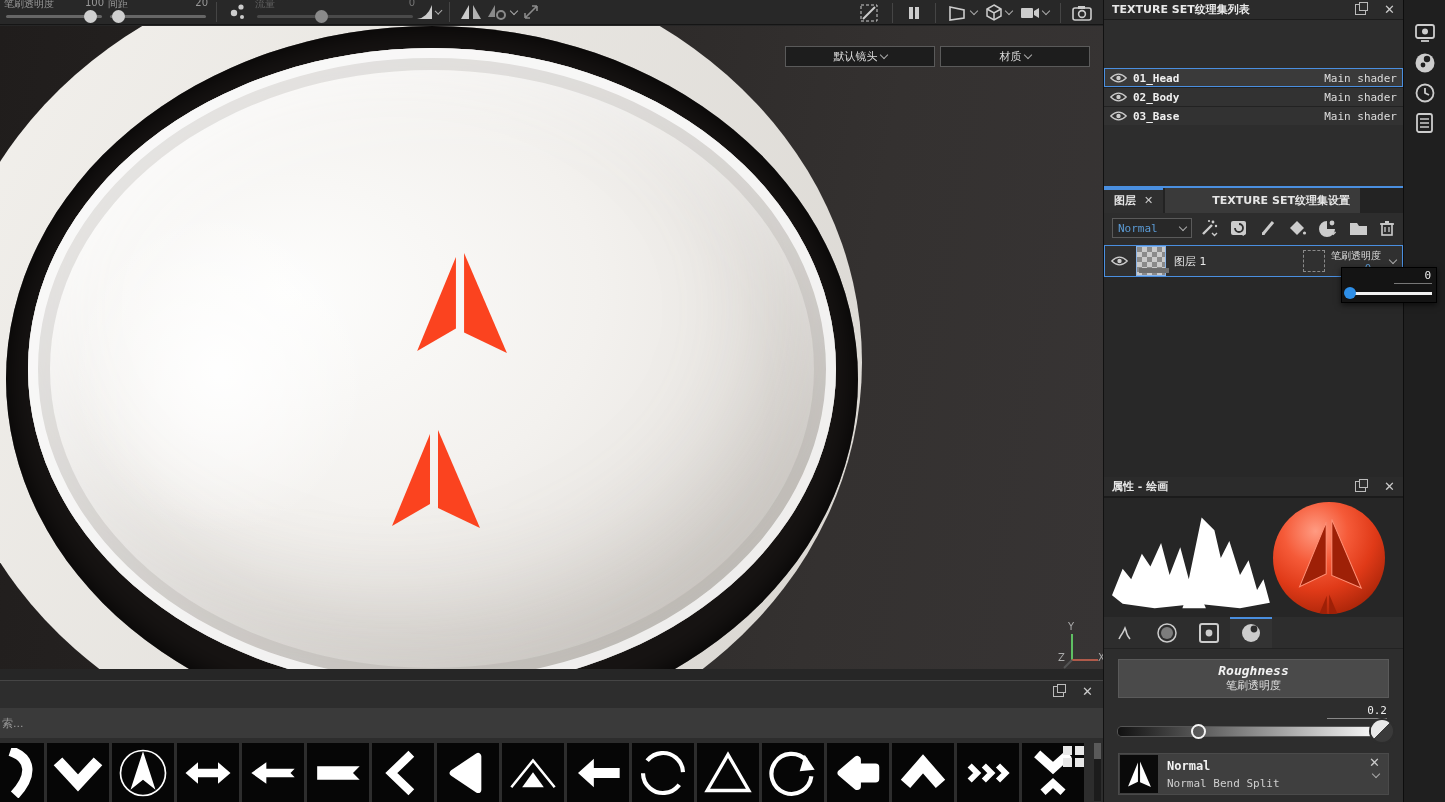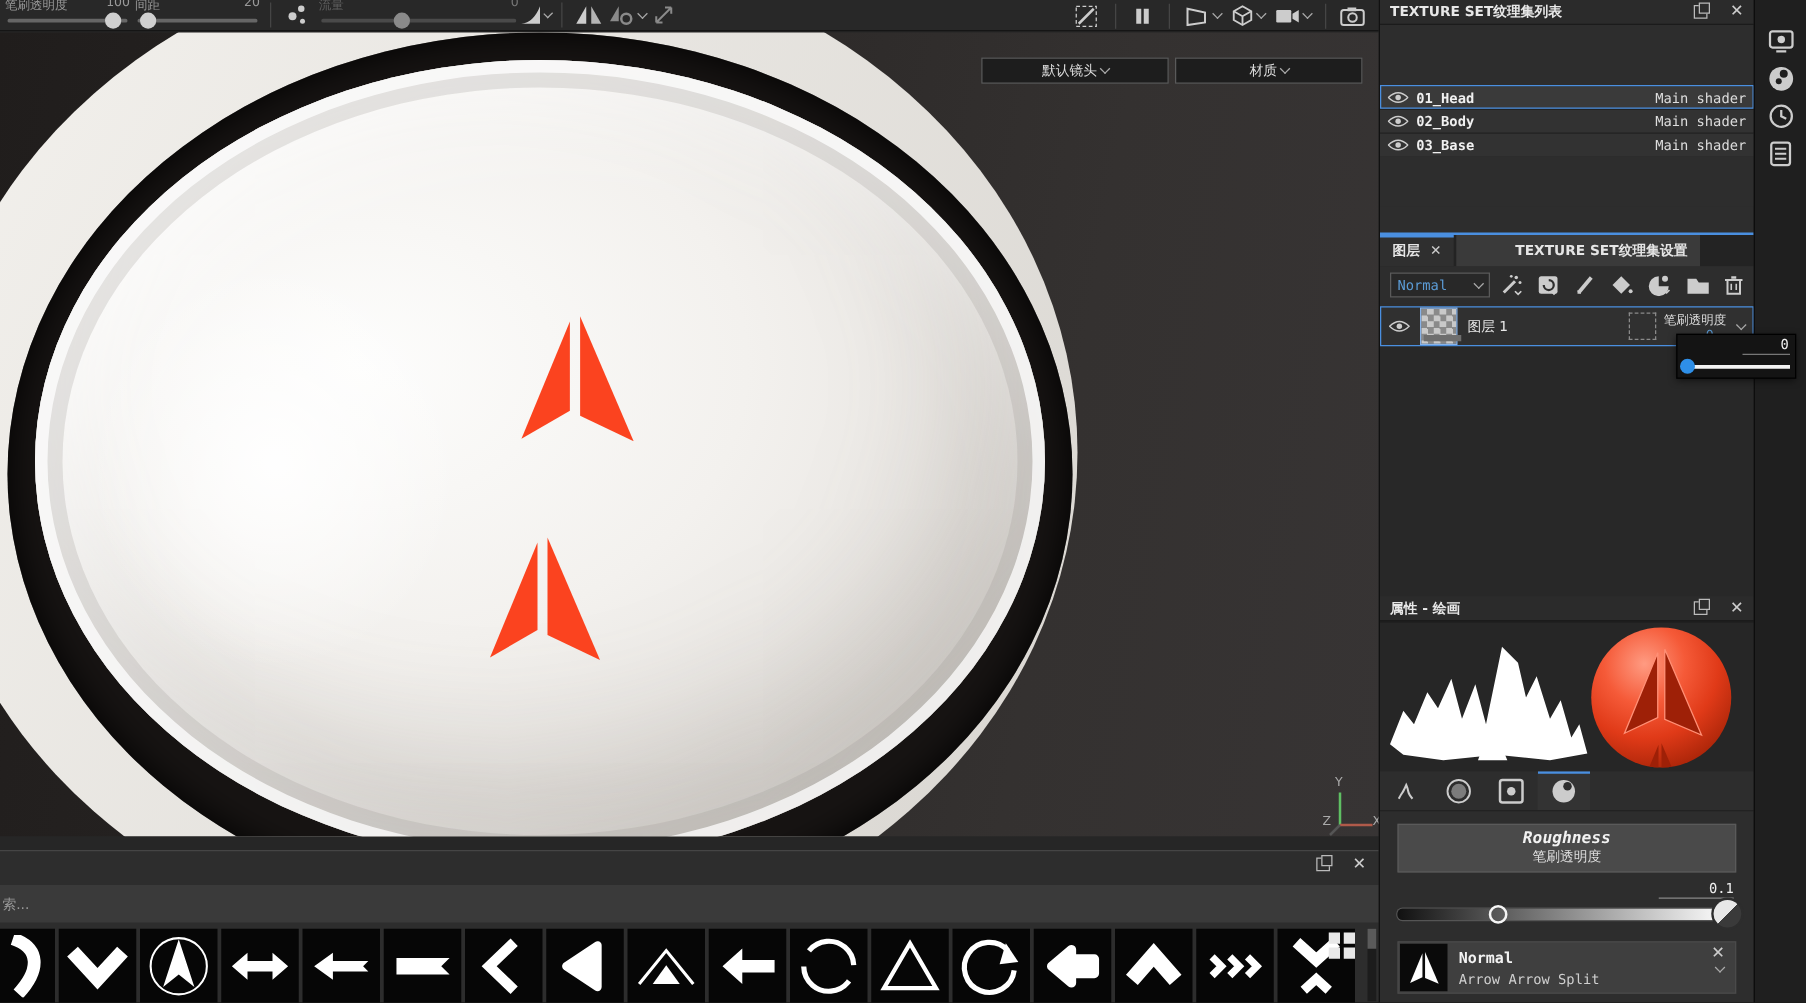--- a/index.html
+++ b/index.html
@@ -568,37 +568,37 @@
             <circle class="fl" cx="11" cy="11" r="9"></circle>
             <circle cx="14" cy="7" r="3.4" fill="#2d2d2d"></circle>
           </svg>
         </div>
     </div>
     <div id="rough-block">
       <div id="rough-head">
         <div class="t1 mono">Roughness</div>
         <div class="t2">笔刷透明度</div>
       </div>
-      <div id="rough-val" class="mono">0.1</div>
+      <div id="rough-val" class="mono">0.2</div>
       <div id="rough-slider">
         <div id="rough-track"></div>
         <div id="rough-knob"></div>
         <div id="rough-end"></div>
       </div>
     </div>
     <div id="normal-slot">
       <div id="normal-thumb">
         <svg viewBox="0 0 100 100" fill="#fff">
             <polygon points="46,6 46,80 8,98"></polygon>
             <polygon points="54,2 96,100 54,82"></polygon>
           </svg>
       </div>
       <div id="normal-texts">
         <div class="n1 mono">Normal</div>
-        <div class="n2 mono">Arrow Arrow Split</div>
+        <div class="n2 mono">Normal Bend Split</div>
       </div>
       <div id="normal-btns">
         <span class="x-icon">✕</span>
         <span class="chev"></span>
       </div>
     </div>
     <div id="props-footer">
       <span class="chev-r"></span>
       <span>属性</span>
     </div>

